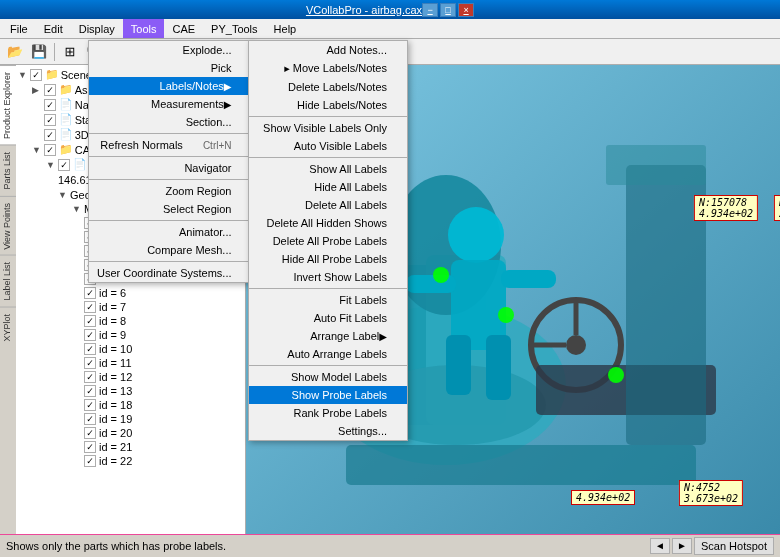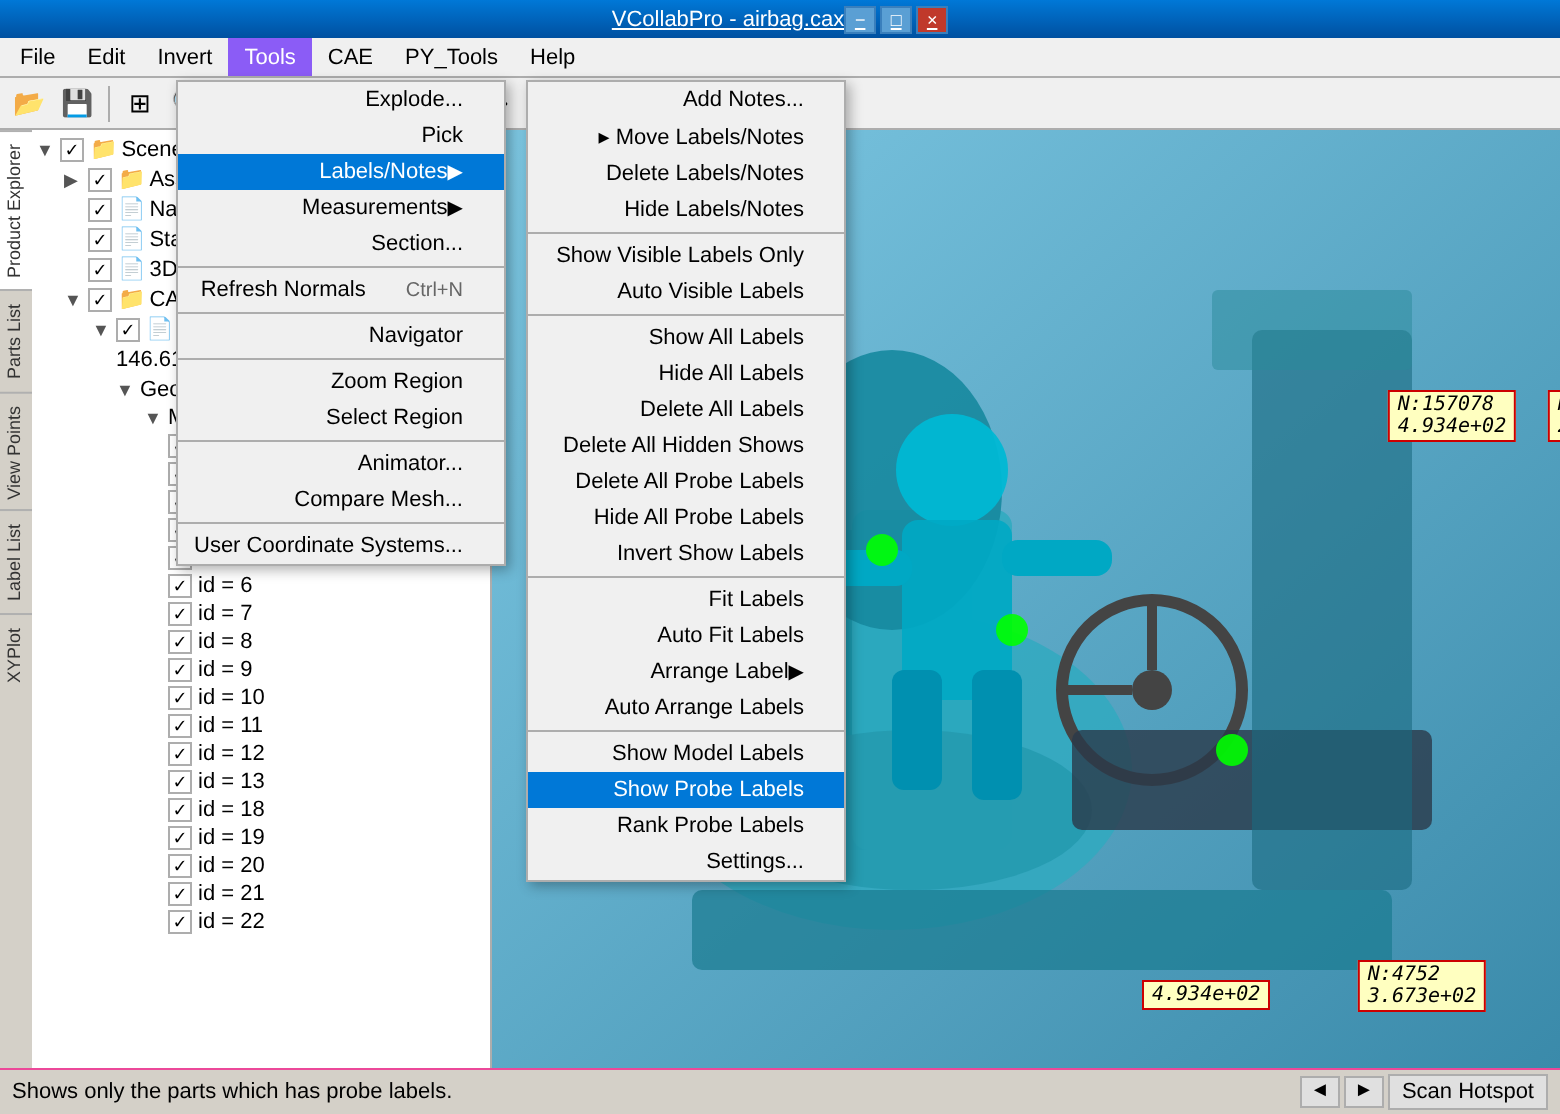--- a/index.html
+++ b/index.html
@@ -185,21 +185,20 @@
       left: 88px;
       z-index: 999;
     }
 
     
     .labels-submenu {
       position: absolute;
       top: 40px;
       left: 248px;
       z-index: 1000;
-      margin-left: 15px;
     }
 
     .sidebar-tabs-vertical {
       width: 16px;
       display: flex;
       flex-direction: column;
       background: #d4d0c8;
     }
 
     .sidebar-tab-v {
@@ -246,21 +245,21 @@
   <div class="title-bar-controls">
     <div class="title-bar-btn">−</div>
     <div class="title-bar-btn">□</div>
     <div class="title-bar-btn close">×</div>
   </div>
 </div>
 
 <div class="menu-bar">
   <div class="menu-item">File</div>
   <div class="menu-item">Edit</div>
-  <div class="menu-item">Invert</div>
+  <div class="menu-item">Display</div>
   <div class="menu-item active">Tools</div>
   <div class="menu-item">CAE</div>
   <div class="menu-item">PY_Tools</div>
   <div class="menu-item">Help</div>
 </div>
 
 <div class="toolbar">
   <div class="toolbar-btn">📂</div>
   <div class="toolbar-btn">💾</div>
   <div class="toolbar-sep"></div>

